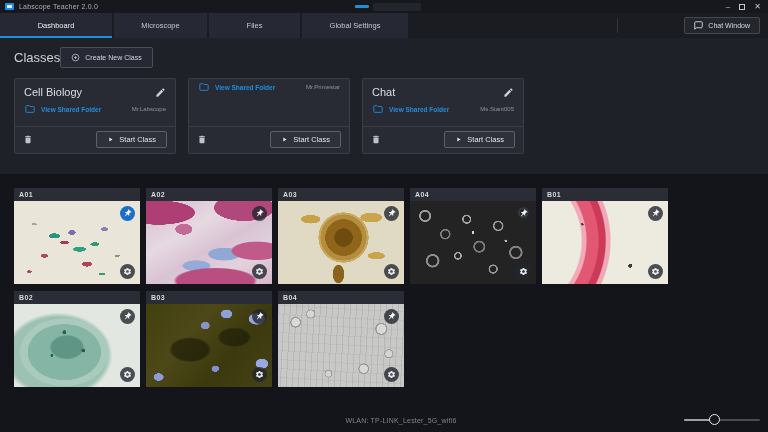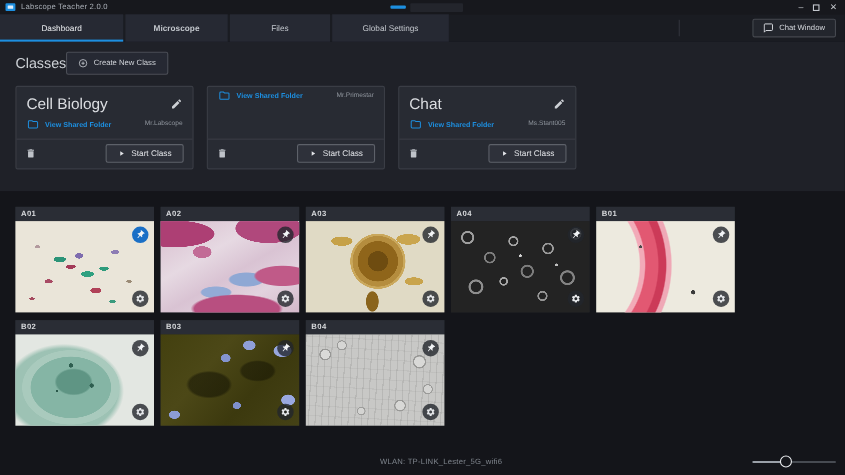--- a/index.html
+++ b/index.html
@@ -22,41 +22,41 @@
   .wincontrols { margin-left:auto; display:flex; align-items:center; gap:9px; padding-right:7px;
     color:#c3c7cd; font-size:8px; line-height:13px; }
   .winbtn { cursor:default; }
   .win-max { width:6px; height:6px; border:1px solid #c3c7cd; display:block; }
 
   
   .tabbar { position:absolute; top:13px; left:0; right:0; height:25px; background:#1a1c22;
     display:flex; align-items:stretch; }
   .tab { background:#262933; margin-right:2px; display:flex; align-items:center; justify-content:center;
     font-size:7.5px; color:#c3c7cd; position:relative; }
-  .tab.t1 { width:112px; } .tab.t2 { width:93px;font-weight:bold; } .tab.t3 { width:91px; } .tab.t4 { width:106px; }
+  .tab.t1 { width:112px; } .tab.t2 { width:93px; } .tab.t3 { width:91px; } .tab.t4 { width:106px; }
   .tab.active { color:#eceef1; }
   .tab.active::after { content:""; position:absolute; left:0; right:0; bottom:0; height:2px; background:#1d8fe0; }
   .tab-divider { position:absolute; left:617px; top:5px; bottom:5px; width:1px; background:#31343c; }
   .chat-btn { margin-left:auto; align-self:center; margin-right:8px; height:17px; display:flex;
     align-items:center; gap:5px; background:#23262d; border:1px solid #45484f; border-radius:2px;
     color:#d6d9de; font-size:7px; padding:0 9px; cursor:default; }
   .chat-btn svg { width:9px; height:9px; }
 
   
   .classes-section { position:absolute; top:38px; left:0; right:0; height:136px; background:#1f2128; }
   .classes-header { position:absolute; top:9px; left:14px; display:flex; align-items:center; }
   .classes-title { font-size:13px; color:#ced2d7; }
   .create-btn { height:21px; display:flex; align-items:center; gap:5px; background:#262933;
     border:1px solid #4b4e56; border-radius:2px; color:#d2d5da; font-size:7px; padding:0 10px; cursor:default; }
   .create-btn svg { width:9px; height:9px; }
   .cards { position:absolute; top:40px; left:14px; display:flex; gap:12px; }
   .card { width:162px; height:76px; background:#282b33; border:1px solid #3a3d45; border-radius:2px;
     display:flex; flex-direction:column; }
   .card-title-row { display:flex; align-items:center; padding:7px 9px 3px; }
-  .card-title { font-size:14px; color:#dcdee2; }
+  .card-title { font-size:11px; color:#dcdee2; }
   .icon-btn { background:none; border:none; padding:0; display:flex; cursor:default; }
   .edit-btn svg { width:11px; height:11px; fill:#cdd0d5; }
   .folder-row { display:flex; align-items:center; padding:3px 9px 5px; gap:5px; }
   .folder-row svg { width:12px; height:10px; stroke:#1d8fe0; fill:none; }
   .folder-link { font-size:6.5px; font-weight:bold; color:#1d8fe0; cursor:default; }
   .teacher { margin-left:auto; font-size:6px; color:#8f959d; }
   .card-foot { margin-top:auto; border-top:1px solid #3a3d45; display:flex; align-items:center;
     padding:4px 8px 5px; }
   .trash-btn svg { width:10px; height:11px; fill:#bfc3c9; }
   .start-btn { margin-left:auto; display:flex; align-items:center; gap:5px; background:#2e313a;

